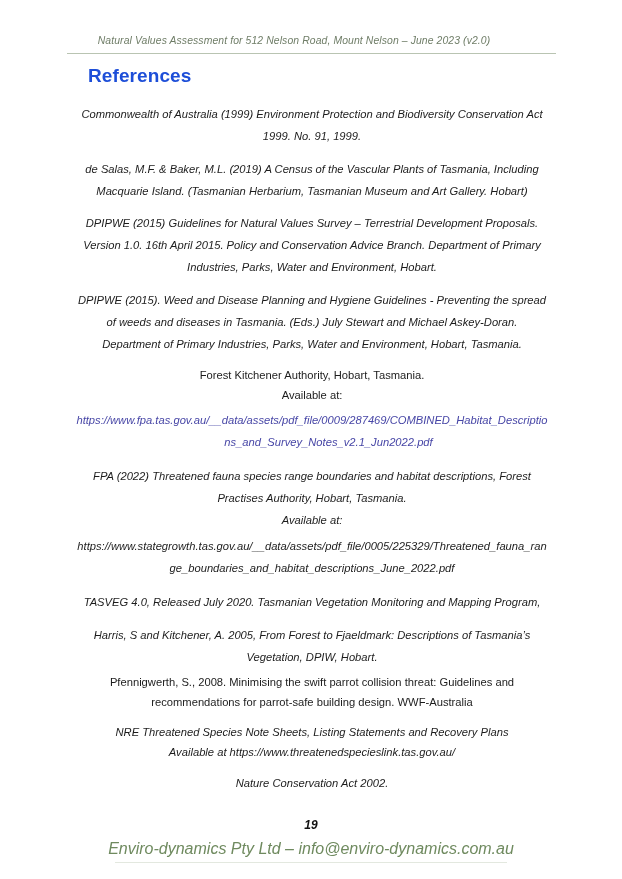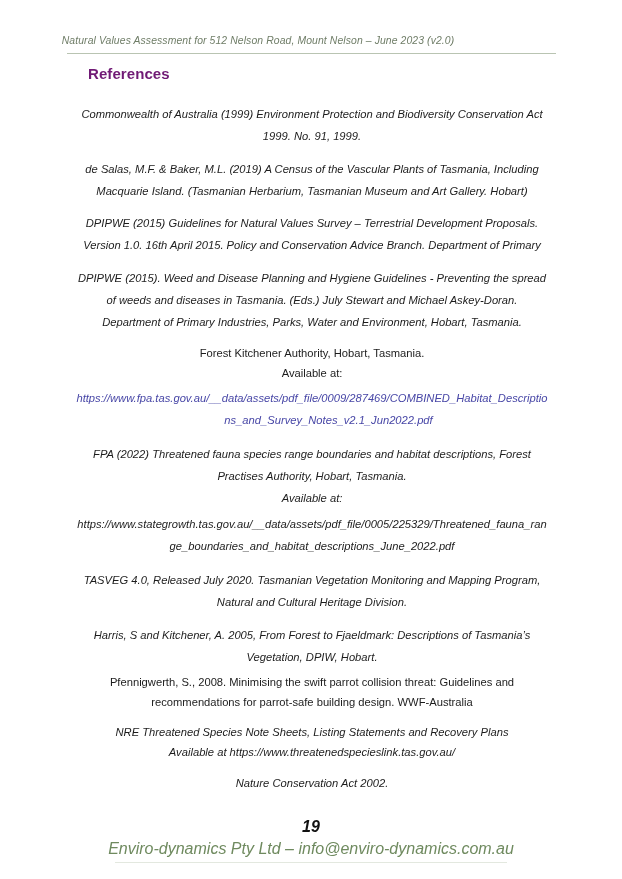--- a/index.html
+++ b/index.html
@@ -25,20 +25,21 @@
     box-sizing: border-box;
   }
 
   
   .doc-header {
     position: absolute;
     top: 30px;
     left: 0;
     width: 516px;
     text-align: center;
+    padding-left: 36px;
   }
   .doc-header-text {
     font-style: italic;
     font-size: 10.4px;
     color: #6f7d67;
     letter-spacing: .01em;
     white-space: nowrap;
   }
   .header-rule {
     position: absolute;
@@ -47,23 +48,23 @@
     width: 489px;
     height: 1px;
     background: #b9c4b2;
   }
 
   
   .section-title {
     position: absolute;
     top: 65px;
     left: 88px;
-    font-size: 15px;
+    font-size: 19px;
     font-weight: bold;
-    color: #701a75;
+    color: #1d4ed8;
     letter-spacing: .005em;
   }
 
   
   .body {
     position: absolute;
     top: 103px;
     left: 65px;
     width: 494px;
   }
@@ -94,21 +95,21 @@
   .ref.g-lg { margin-bottom: 12px; }
   .ref.g-xs { margin-bottom: 4px; }
 
   
   .page-number {
     position: absolute;
     top: 818px;
     left: 0;
     width: 622px;
     text-align: center;
-    font-size: 16px;
+    font-size: 12px;
     font-style: italic;
     font-weight: bold;
     color: #111111;
   }
   .doc-footer {
     position: absolute;
     top: 840px;
     left: 0;
     width: 622px;
     text-align: center;
@@ -146,20 +147,21 @@
     </p>
 
     <p class="ref italic">
       <span class="ln">de Salas, M.F. &amp; Baker, M.L. (2019) A Census of the Vascular Plants of Tasmania, Including</span>
       <span class="ln">Macquarie Island. (Tasmanian Herbarium, Tasmanian Museum and Art Gallery. Hobart)</span>
     </p>
 
     <p class="ref italic">
       <span class="ln">DPIPWE (2015) Guidelines for Natural Values Survey – Terrestrial Development Proposals.</span>
       <span class="ln">Version 1.0. 16th April 2015. Policy and Conservation Advice Branch. Department of Primary</span>
+      <span class="ln">Industries, Parks, Water and Environment, Hobart.</span>
     </p>
 
     <p class="ref italic">
       <span class="ln">DPIPWE (2015). Weed and Disease Planning and Hygiene Guidelines - Preventing the spread</span>
       <span class="ln">of weeds and diseases in Tasmania. (Eds.) July Stewart and Michael Askey-Doran.</span>
       <span class="ln">Department of Primary Industries, Parks, Water and Environment, Hobart, Tasmania.</span>
     </p>
 
 
     <p class="ref upright tight g-xs">
@@ -176,21 +178,20 @@
       <span class="ln">Practises Authority, Hobart, Tasmania.</span>
       <span class="ln">Available at:</span>
     </p>
     <p class="ref g-lg">
       <span class="ln url-dark">https://www.stategrowth.tas.gov.au/__data/assets/pdf_file/0005/225329/Threatened_fauna_ran</span>
       <span class="ln url-dark">ge_boundaries_and_habitat_descriptions_June_2022.pdf</span>
     </p>
 
     <p class="ref italic">
       <span class="ln">TASVEG 4.0, Released July 2020. Tasmanian Vegetation Monitoring and Mapping Program,</span>
-      <span class="ln">Natural and Cultural Heritage Division.</span>
     </p>
 
     <p class="ref italic g-xs">
       <span class="ln">Harris, S and Kitchener, A. 2005, From Forest to Fjaeldmark: Descriptions of Tasmania’s</span>
       <span class="ln">Vegetation, DPIW, Hobart.</span>
     </p>
 
     <p class="ref upright tight">
       <span class="ln">Pfennigwerth, S., 2008. Minimising the swift parrot collision threat: Guidelines and</span>
       <span class="ln">recommendations for parrot-safe building design. WWF-Australia</span>

